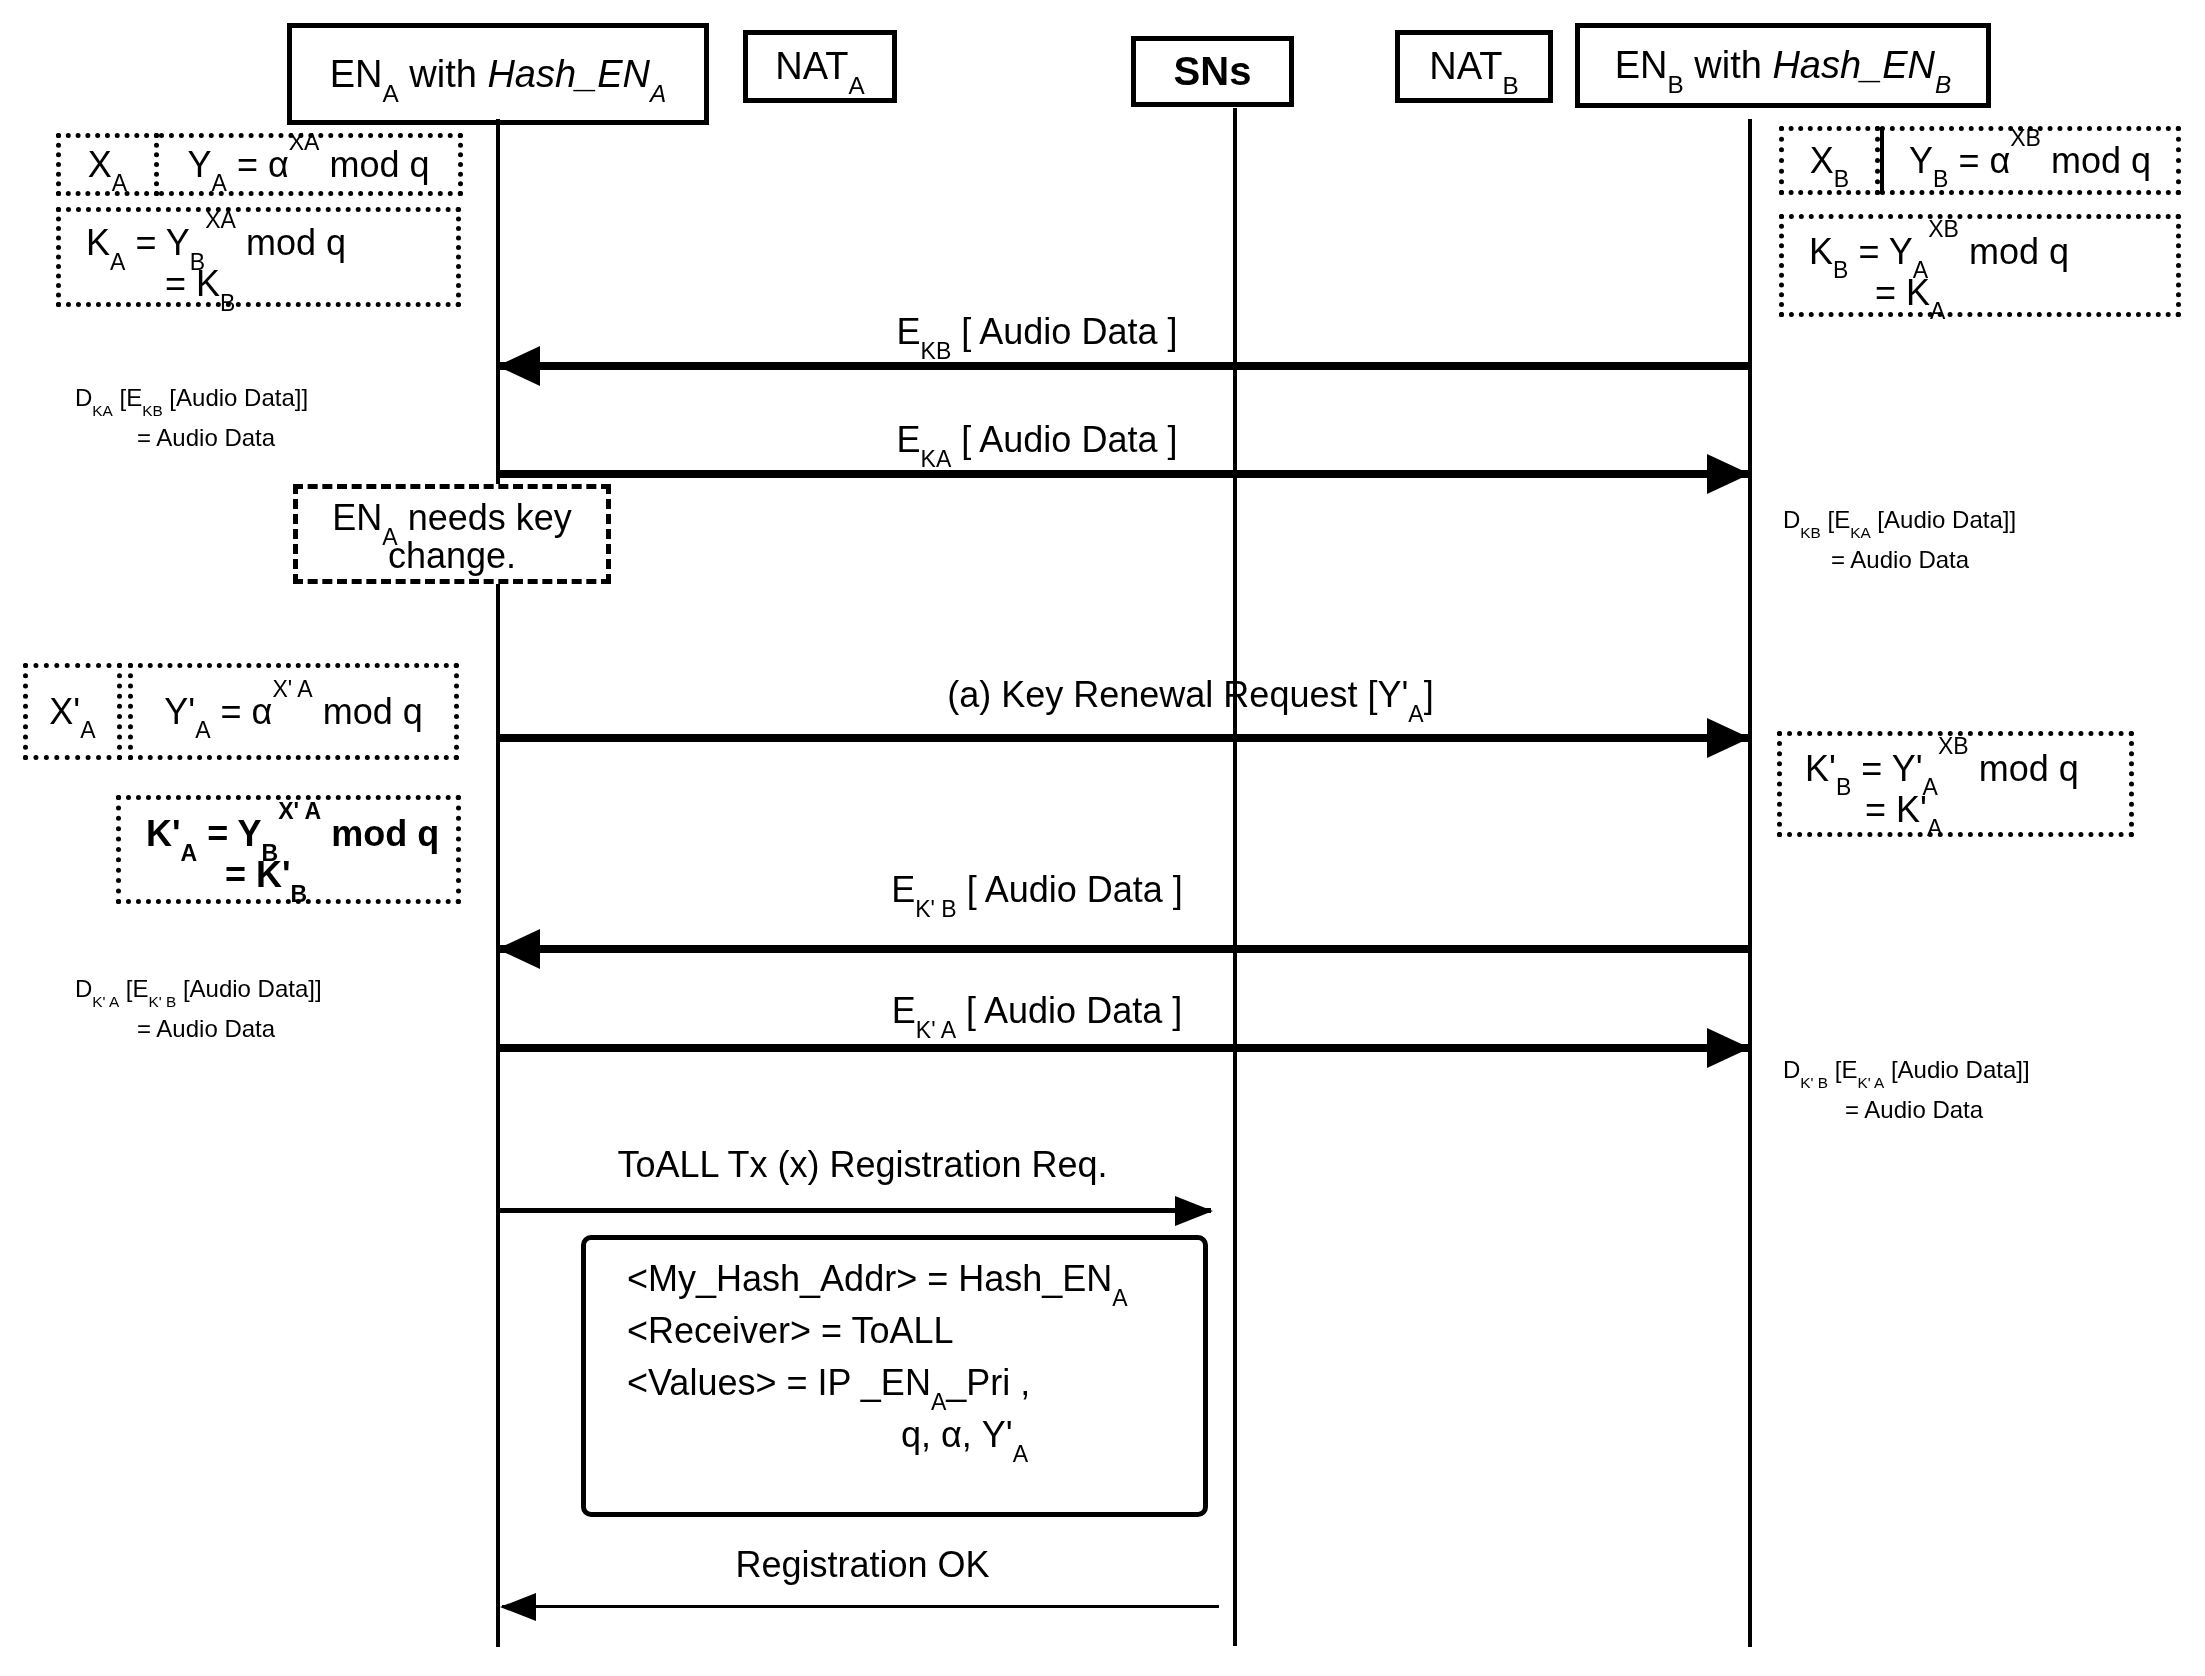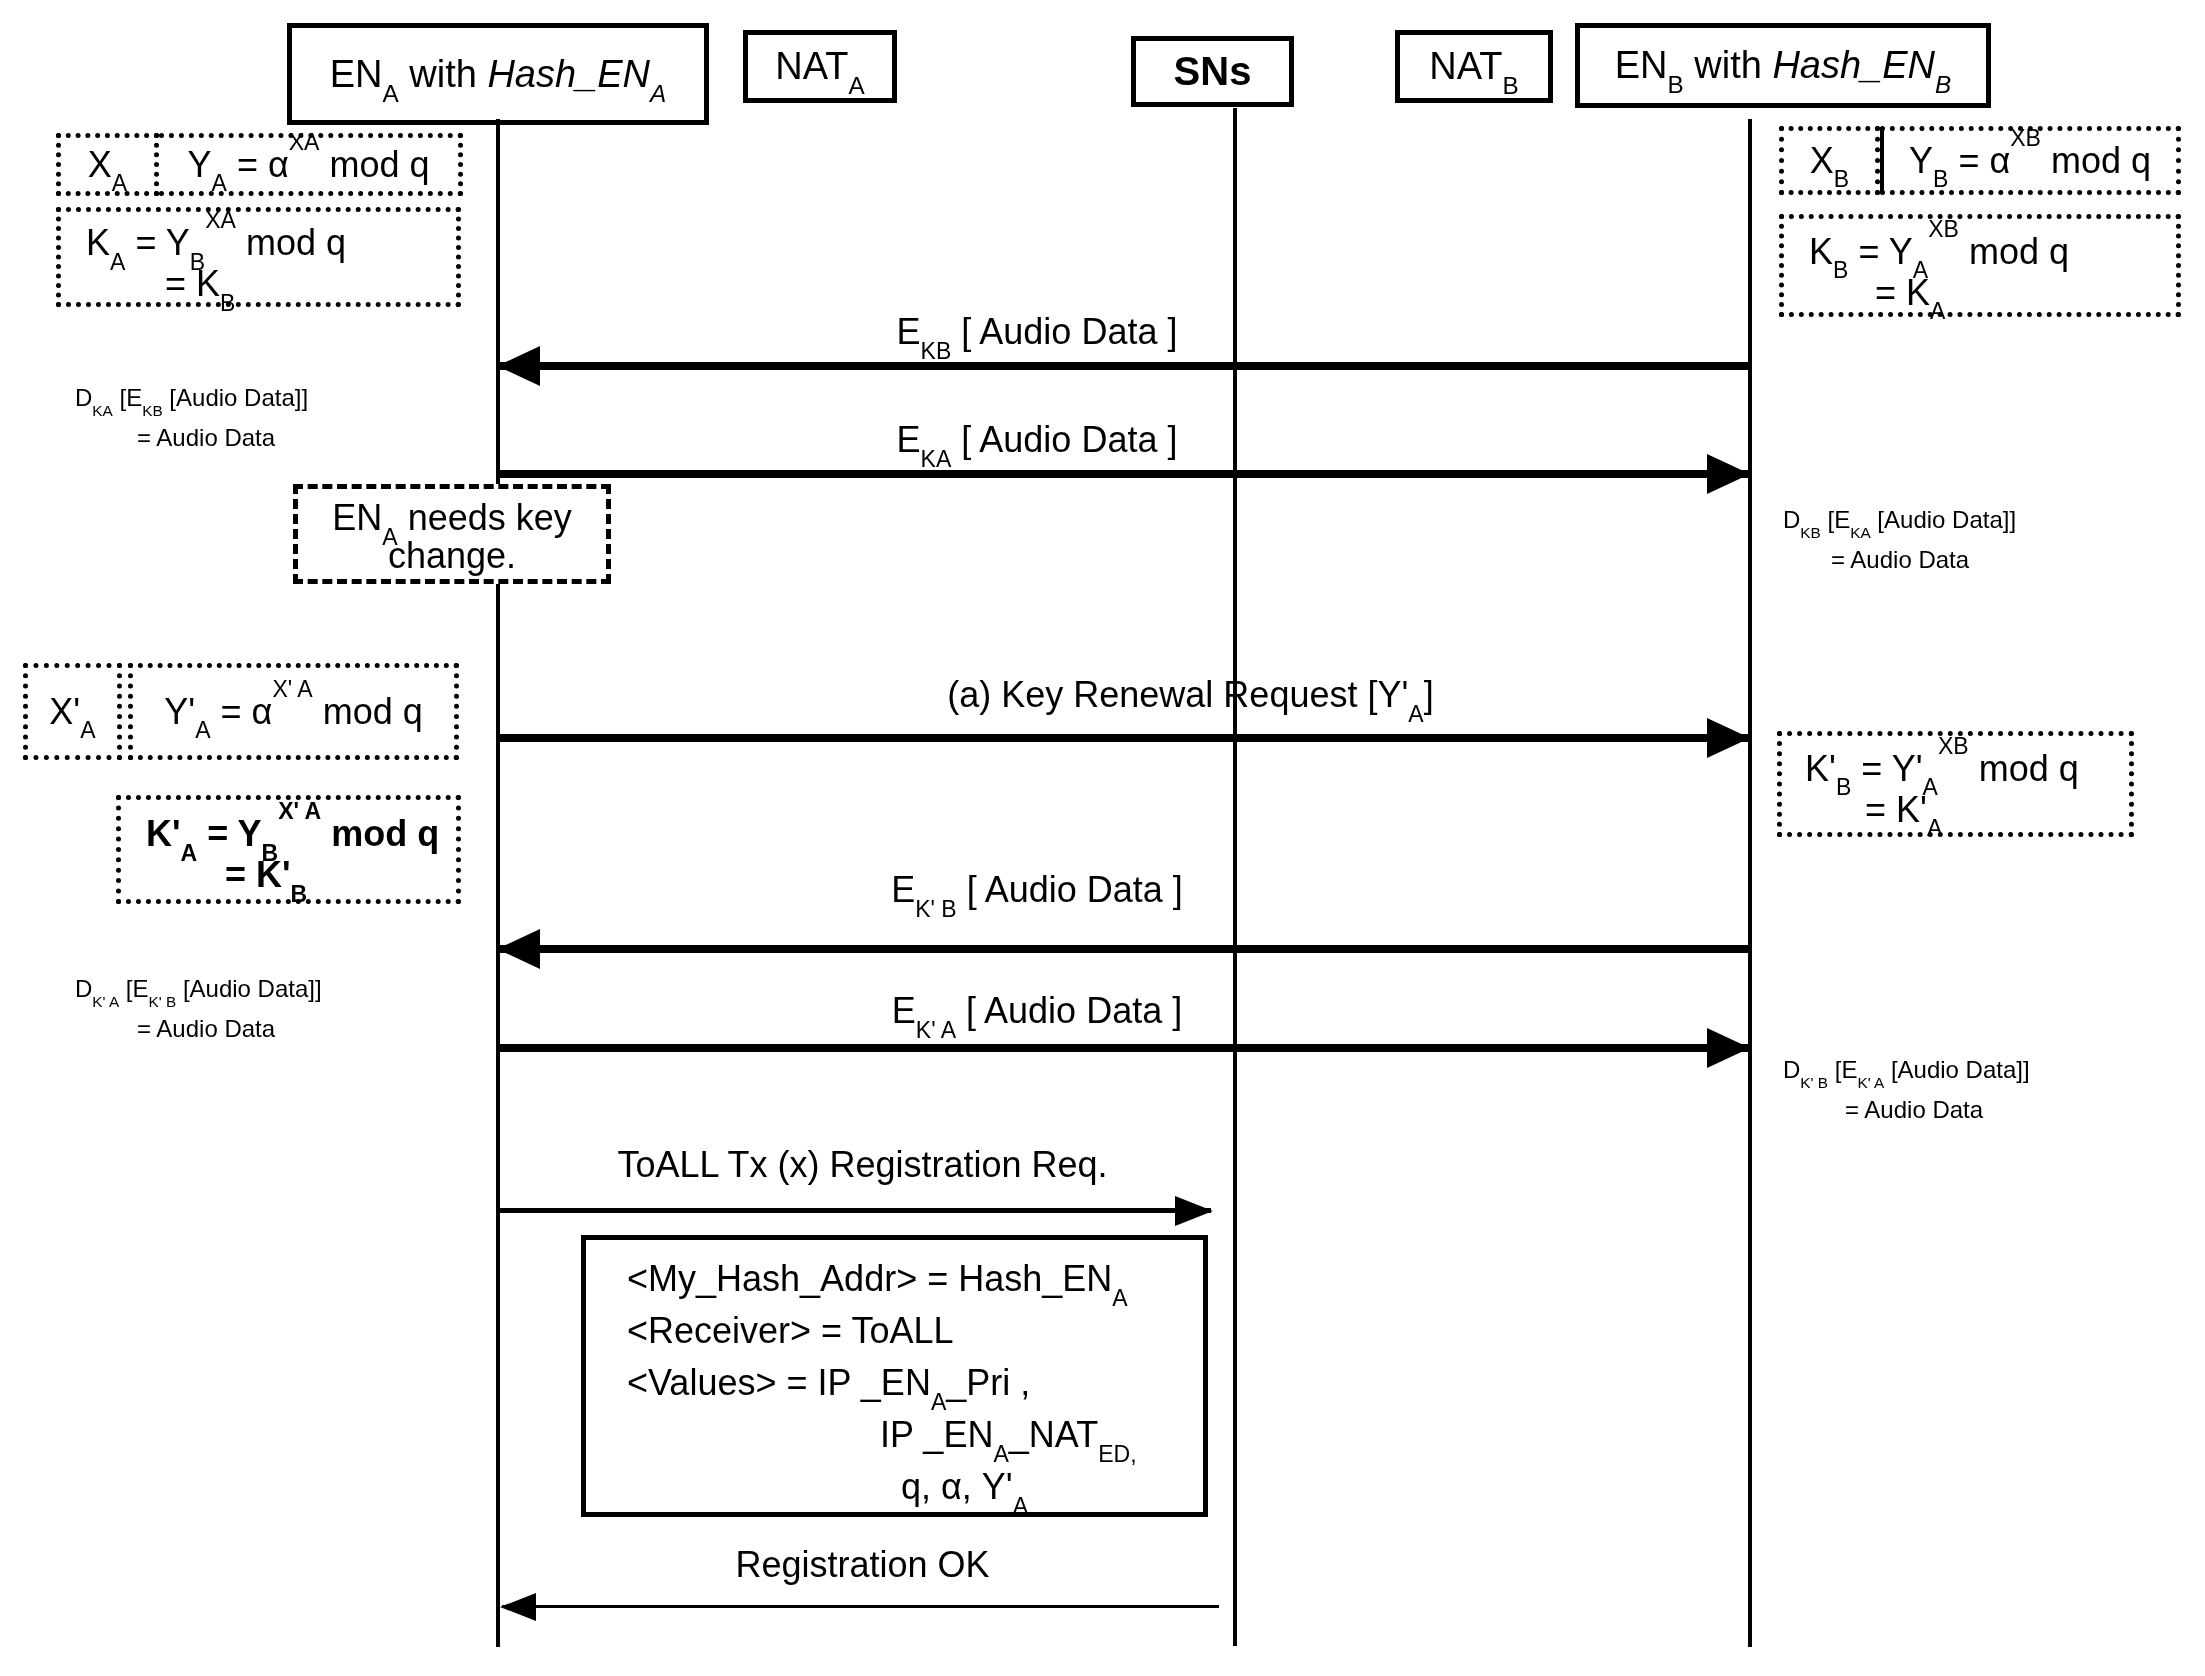--- a/index.html
+++ b/index.html
@@ -199,25 +199,24 @@
     <div class="sn-line" style="padding-left:62px;">= Audio Data</div>
   </div>
 
   <div class="msg-label" style="left:514px; top:1143px; width:697px;">
     <span>ToALL Tx (x) Registration Req.</span>
   </div>
   <div class="arrow medium" style="left:499px; top:1208px; width:712px;">
     <span class="head head-right"></span>
   </div>
 
-  <div class="regbox" style="left:581px; top:1235px; width:627px; height:282px; padding:13.3px 0 0 41px;">
+  <div class="regbox" style="left:581px; top:1235px; width:627px; height:282px; padding:13.3px 0 0 41px;border-radius:10px;">
     <div class="reg-line">&lt;My_Hash_Addr&gt; = Hash_EN<sub>A</sub></div>
     <div class="reg-line">&lt;Receiver&gt; = ToALL</div>
     <div class="reg-line">&lt;Values&gt; =  IP _EN<sub>A</sub>_Pri ,</div>
-    <div class="reg-line" style="padding-left:253px;">IP _EN<sub>A</sub>_NAT<sub>ED,</sub></div>
     <div class="reg-line" style="padding-left:274px;">q, α, Y'<sub>A</sub></div>
   </div>
 
   <div class="msg-label" style="left:514px; top:1543px; width:697px;">
     <span>Registration OK</span>
   </div>
   <div class="arrow thin" style="left:502px; top:1605px; width:717px;">
     <span class="head head-left"></span>
   </div>
 

